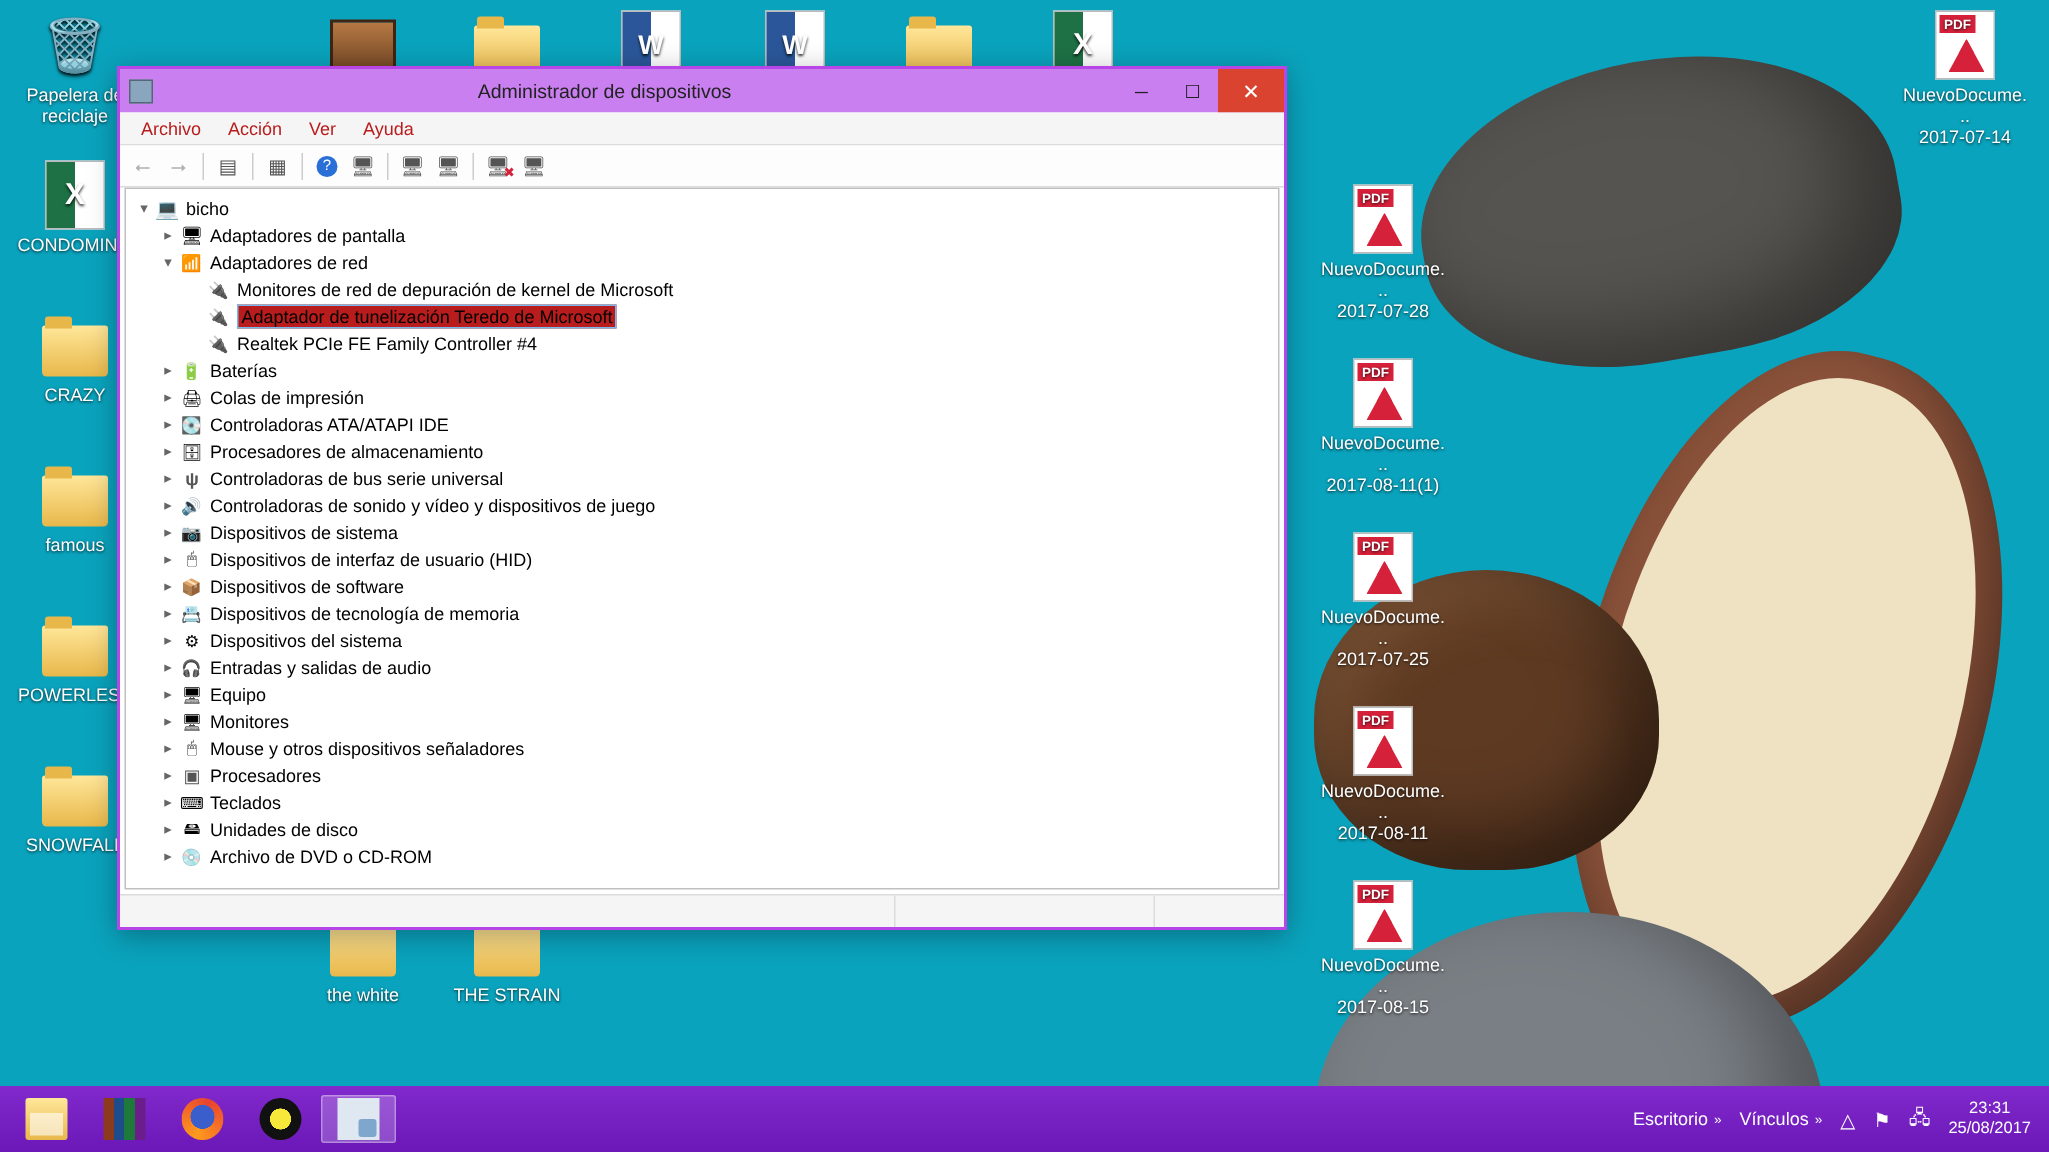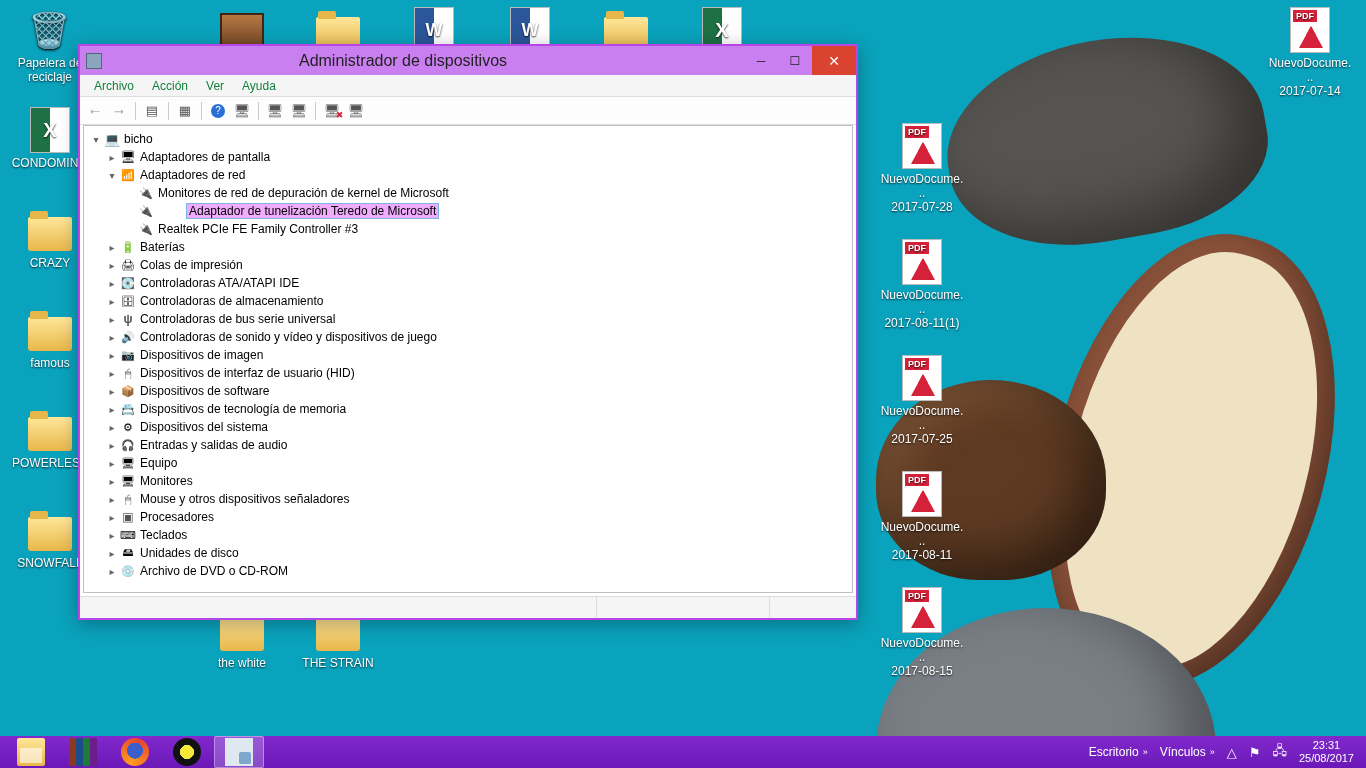--- a/index.html
+++ b/index.html
@@ -29,41 +29,41 @@
   .xls-glyph::after { content:"X"; position:absolute; left:0; top:0; width:100%; height:100%; display:flex; align-items:center; justify-content:center; background:linear-gradient(to right,#1e7145 50%, transparent 50%); color:#fff; font-weight:bold; font-size:20px; }
   .doc-glyph { width:40px; height:46px; background:#fff; border:1px solid #bbb; position:relative; }
   .doc-glyph::after { content:"W"; position:absolute; left:0; top:0; width:100%; height:100%; display:flex; align-items:center; justify-content:center; background:linear-gradient(to right,#2b579a 50%, transparent 50%); color:#fff; font-weight:bold; font-size:18px; }
   .bin-glyph { font-size:40px; filter:drop-shadow(0 1px 1px rgba(0,0,0,.4)); }
   .img-glyph { width:44px; height:38px; background:linear-gradient(#b67843,#6d4323); border:2px solid #402414; margin-top:4px;}
 
   
   .window { position:absolute; left:78px; top:44px; width:780px; height:576px; background:#fff; border:2px solid #b845e8; box-shadow:0 4px 18px rgba(0,0,0,.3); display:flex; flex-direction:column; }
   .titlebar { height:29px; background:#c97ff0; display:flex; align-items:center; padding-left:6px; color:#222; font-size:12px; }
   .titlebar .appicon { width:16px; height:16px; background:#8aa6bf; margin-right:8px; border:1px solid #567; }
-  .titlebar .title { flex:1; text-align:center; font-size:16px; margin-left:-48px; }
+  .titlebar .title { flex:1; text-align:center; font-size:13px; margin-left:-48px; }
   .winbtns { display:flex; height:100%; }
   .winbtn { width:34px; display:flex; align-items:center; justify-content:center; font-size:12px; color:#222;}
   .winbtn.close { width:44px; background:#d9432f; color:#fff; font-size:14px;}
   .menubar { height:22px; background:#f5f5f5; border-bottom:1px solid #dcdcdc; display:flex; align-items:center; font-size:12px; padding-left:6px; gap:2px;}
-  .menubar span { padding:2px 8px; color:#15803d;}
+  .menubar span { padding:2px 8px; color:#b91c1c;}
   .toolbar { height:28px; background:#fdfdfd; border-bottom:1px solid #dcdcdc; display:flex; align-items:center; padding-left:4px; gap:2px;}
   .tbtn { width:22px; height:22px; display:flex; align-items:center; justify-content:center; color:#555; font-size:13px; position:relative;}
   .tbtn.disabled { opacity:.45; }
   .tsep { width:1px; height:18px; background:#ccc; margin:0 3px;}
   .clientarea { flex:1; background:#fff; border:1px solid #c0c0c0; margin:0 3px 3px 3px; overflow:auto; padding:4px 2px; font-size:12px; color:#000;}
   .statusbar { height:22px; background:#f5f5f5; border-top:1px solid #dcdcdc; display:flex;}
   .statusbar .cell { border-right:1px solid #dcdcdc; flex:1;}
   .tree-row { display:flex; align-items:center; height:18px; white-space:nowrap; padding-left:2px;}
   .expander { width:12px; text-align:center; color:#666; font-size:10px; margin-right:2px; user-select:none;}
   .node-icon { width:16px; height:16px; margin-right:4px; display:inline-flex; align-items:center; justify-content:center; font-size:12px;}
-  .tree-row.selected .node-label { background:#f0abfc; border:1px solid #7ab7e8; padding:0 2px;margin-left:28px;}
+  .tree-row.selected .node-label { background:#b91c1c; border:1px solid #7ab7e8; padding:0 2px;}
   .indent0 { padding-left:4px;} .indent1 { padding-left:20px;} .indent2 { padding-left:38px;}
 
   
-  .taskbar { position:absolute; left:0; right:0; bottom:0; height:32px; background:linear-gradient(#8129cc,#6b18b8); display:flex; align-items:center; padding:0 6px; color:#fff; font-size:12px; }
+  .taskbar { position:absolute; left:0; right:0; bottom:0; height:44px; background:linear-gradient(#8129cc,#6b18b8); display:flex; align-items:center; padding:0 6px; color:#fff; font-size:12px; }
   .taskbtn { width:50px; height:32px; margin-right:2px; display:flex; align-items:center; justify-content:center; border-radius:2px;}
   .taskbtn.active { background:rgba(255,255,255,.22); box-shadow:inset 0 0 0 1px rgba(255,255,255,.35);}
   .taskbtn img, .taskbtn .ico { width:28px; height:28px; }
   .tray { margin-left:auto; display:flex; align-items:center; gap:12px; padding-right:6px;}
   .tray .lnk { display:flex; align-items:center; gap:4px; }
   .tray .chev { font-size:9px;}
   .tray .clock { text-align:center; line-height:13px; font-size:11px;}
   .tray .trayicn { font-size:13px; }
 
   
@@ -290,56 +290,56 @@
         <span class="node-label">Monitores de red de depuración de kernel de Microsoft</span>
       </div>
       <div class="tree-row indent2 selected">
         <span class="expander"> </span>
         <span class="node-icon ic-netadapter"></span>
         <span class="node-label">Adaptador de tunelización Teredo de Microsoft</span>
       </div>
       <div class="tree-row indent2">
         <span class="expander"> </span>
         <span class="node-icon ic-netadapter"></span>
-        <span class="node-label">Realtek PCIe FE Family Controller #3</span>
+        <span class="node-label">Realtek PCIe FE Family Controller #4</span>
       </div>
       <div class="tree-row indent1">
         <span class="expander">▸</span>
         <span class="node-icon ic-battery"></span>
         <span class="node-label">Baterías</span>
       </div>
       <div class="tree-row indent1">
         <span class="expander">▸</span>
         <span class="node-icon ic-printer"></span>
         <span class="node-label">Colas de impresión</span>
       </div>
       <div class="tree-row indent1">
         <span class="expander">▸</span>
         <span class="node-icon ic-atapi"></span>
         <span class="node-label">Controladoras ATA/ATAPI IDE</span>
       </div>
       <div class="tree-row indent1">
         <span class="expander">▸</span>
         <span class="node-icon ic-storage"></span>
-        <span class="node-label">Controladoras de almacenamiento</span>
+        <span class="node-label">Procesadores de almacenamiento</span>
       </div>
       <div class="tree-row indent1">
         <span class="expander">▸</span>
         <span class="node-icon ic-usb"></span>
         <span class="node-label">Controladoras de bus serie universal</span>
       </div>
       <div class="tree-row indent1">
         <span class="expander">▸</span>
         <span class="node-icon ic-sound"></span>
         <span class="node-label">Controladoras de sonido y vídeo y dispositivos de juego</span>
       </div>
       <div class="tree-row indent1">
         <span class="expander">▸</span>
         <span class="node-icon ic-imaging"></span>
-        <span class="node-label">Dispositivos de imagen</span>
+        <span class="node-label">Dispositivos de sistema</span>
       </div>
       <div class="tree-row indent1">
         <span class="expander">▸</span>
         <span class="node-icon ic-hid"></span>
         <span class="node-label">Dispositivos de interfaz de usuario (HID)</span>
       </div>
       <div class="tree-row indent1">
         <span class="expander">▸</span>
         <span class="node-icon ic-software"></span>
         <span class="node-label">Dispositivos de software</span>

